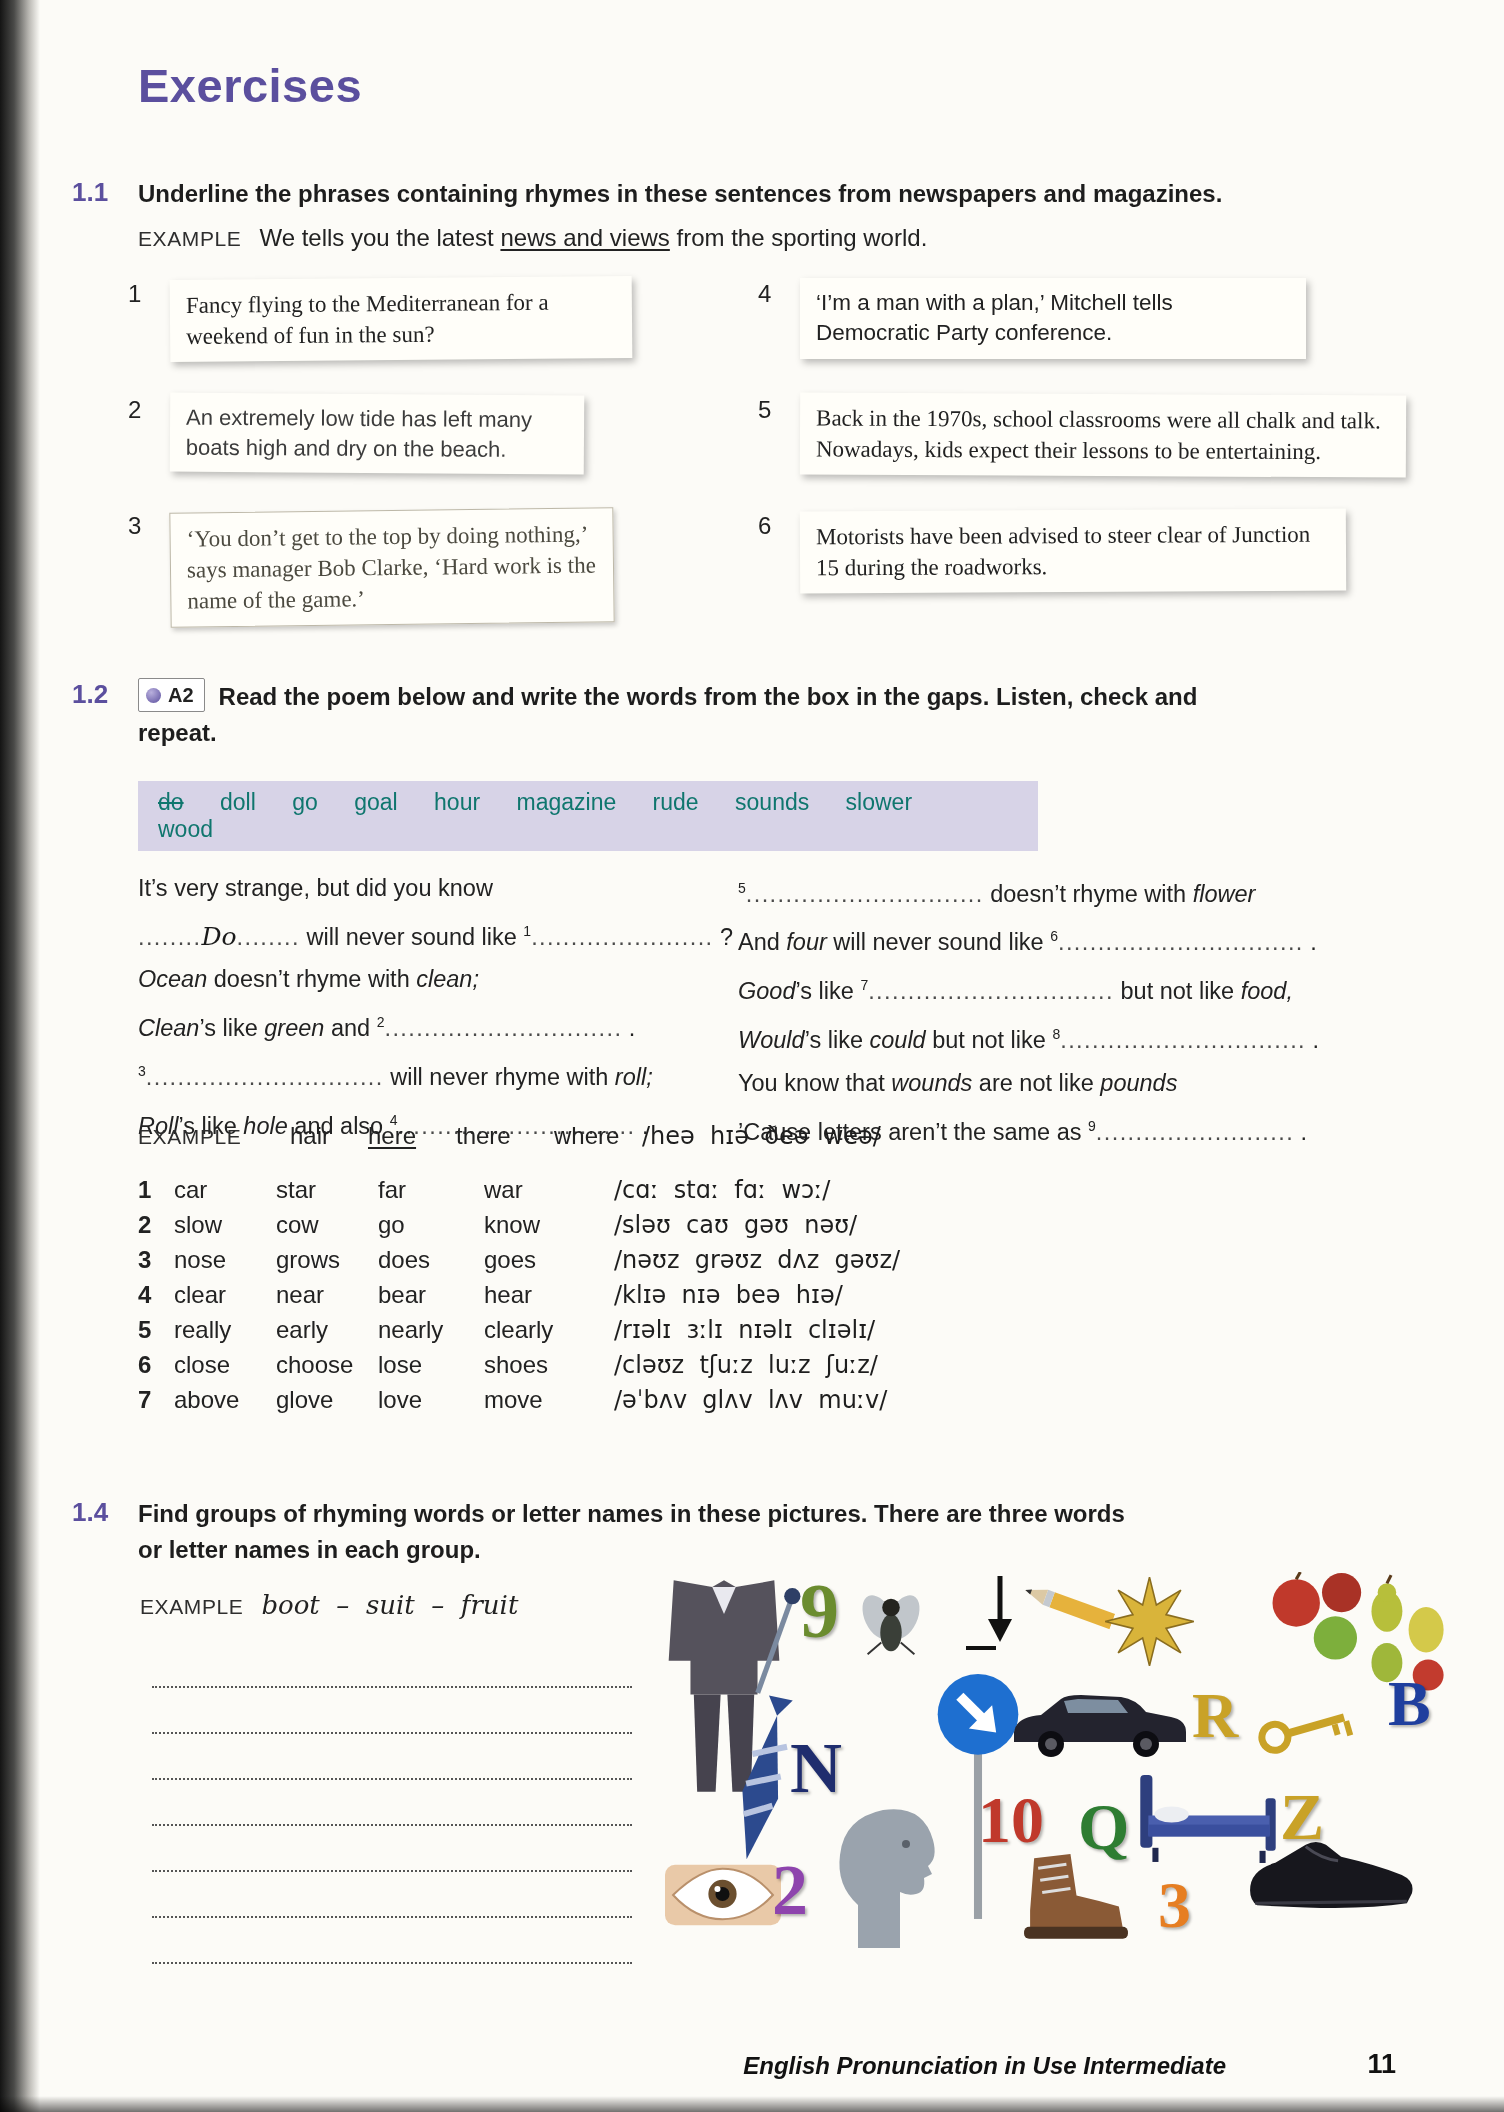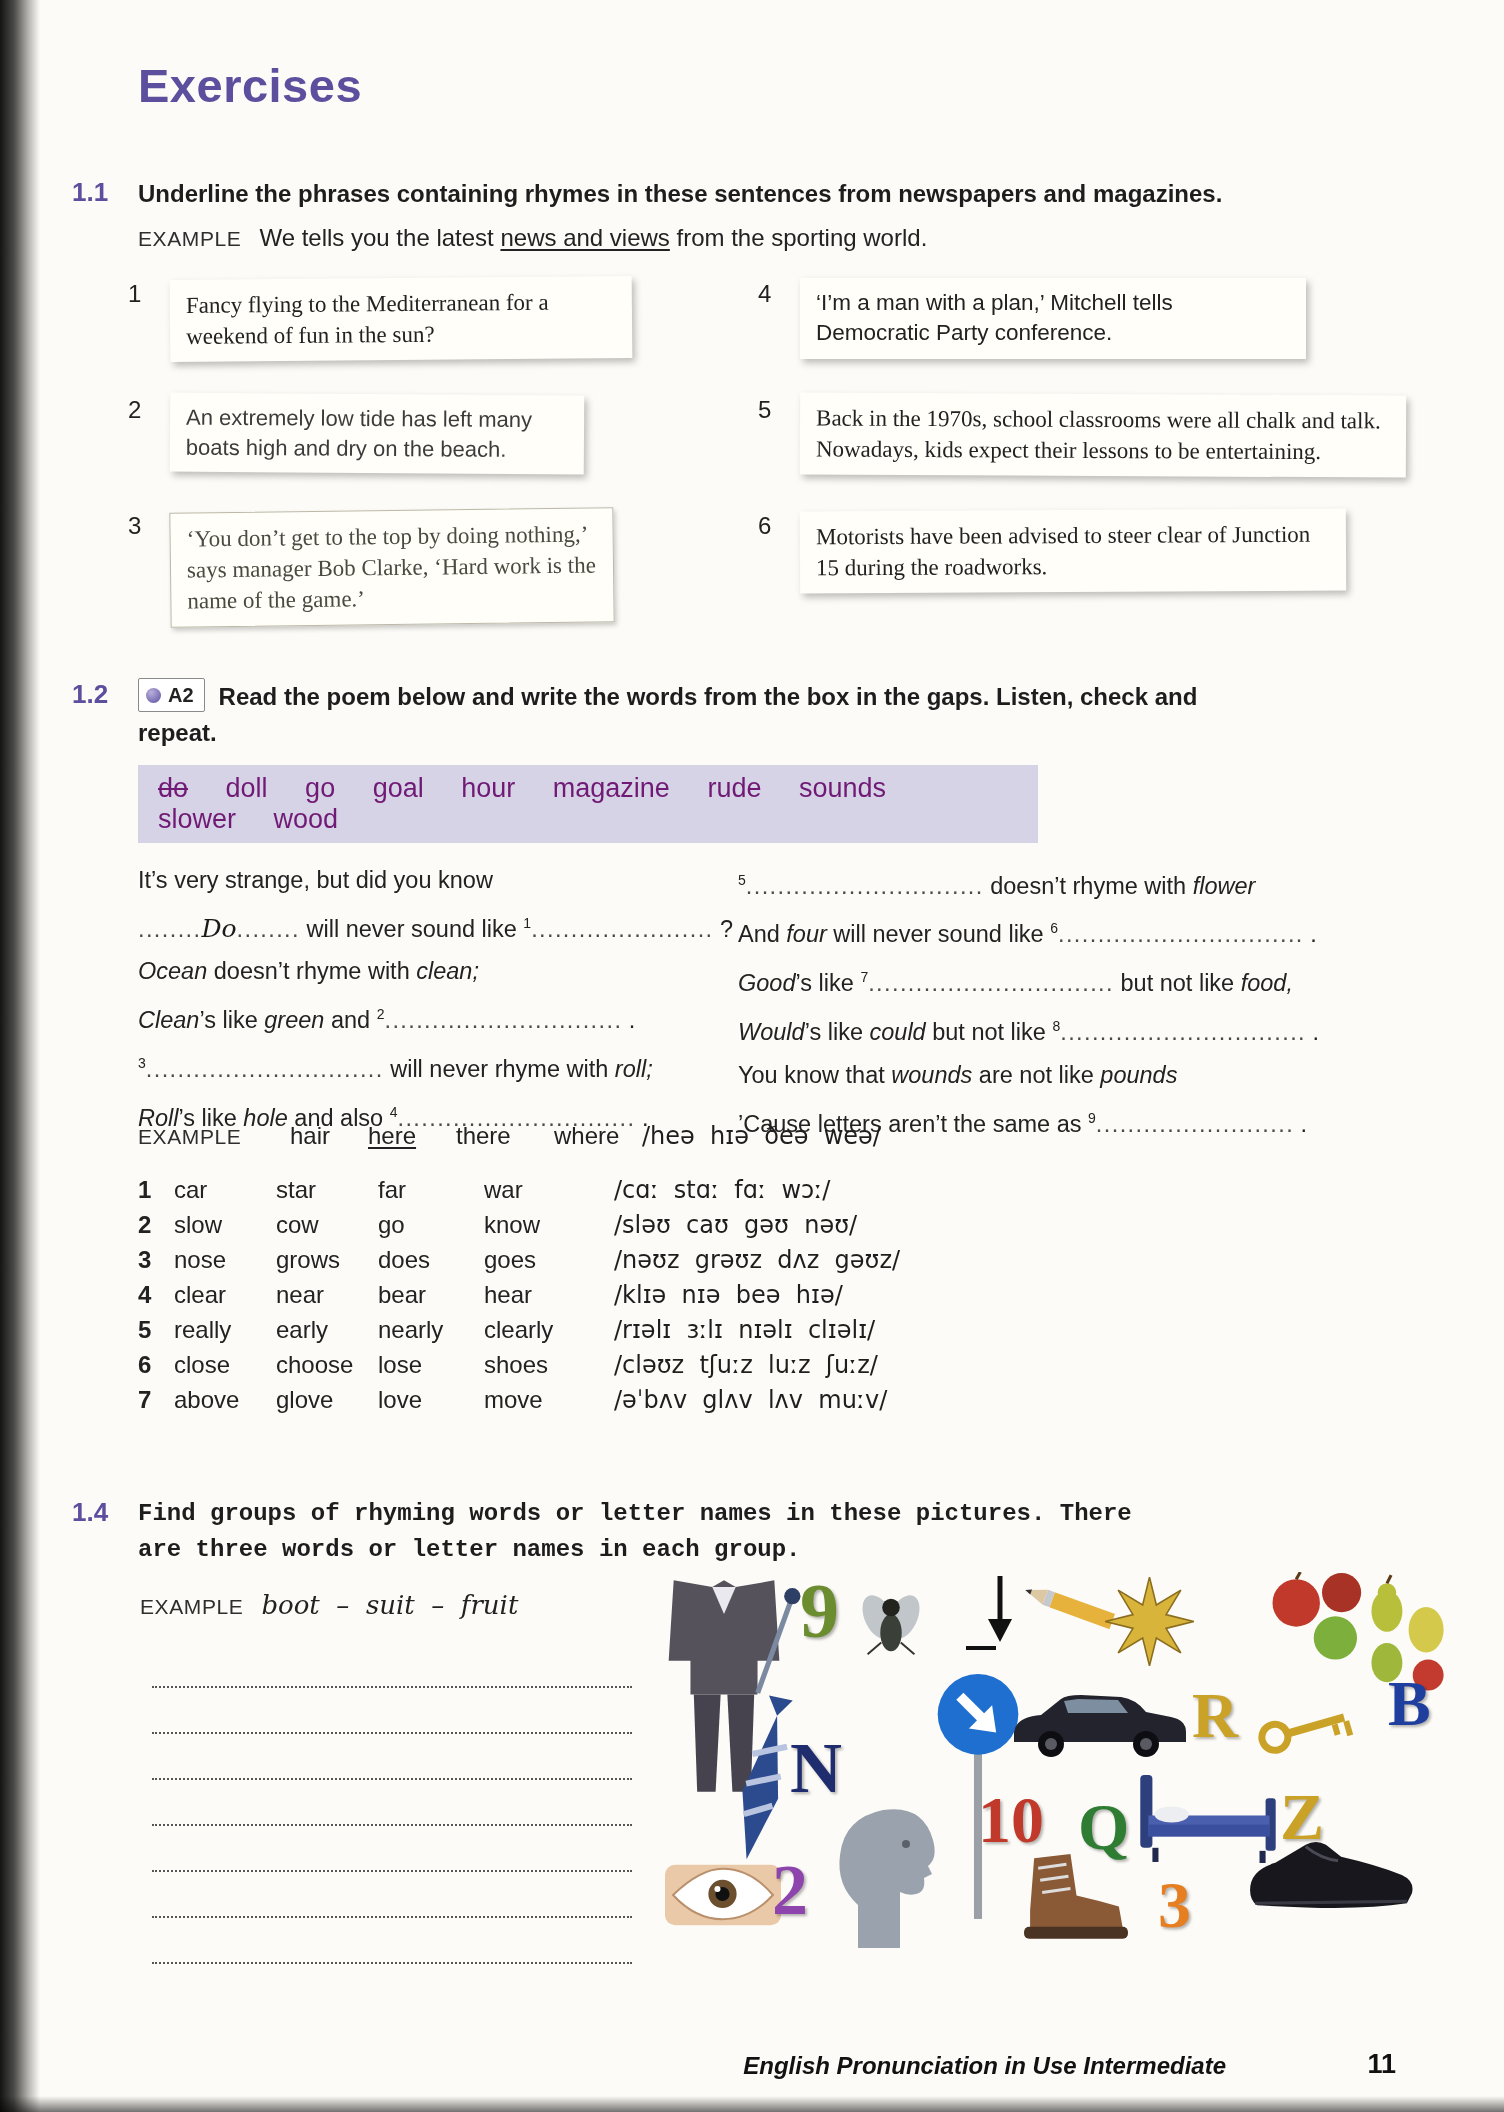--- a/index.html
+++ b/index.html
@@ -54,22 +54,22 @@
     background:#fff; padding:1px 10px 1px 7px; font-size:20px; color:#222;
     border-radius:2px; vertical-align:2px; margin-right:14px;
   }
   .audio-ic { width:15px; height:15px; border-radius:50%;
     background:radial-gradient(circle at 35% 30%, #b9b0dd, #5b4f9e); }
 
   
   .ex12-body { margin-left:66px; }
   .ex12-instr-wrap { width:1100px; }
   .wordbox {
-    margin-top:14px; width:900px; background:#d7d3e7; padding:8px 20px;
-    font-size:27px; color:#701a75;
+    margin-top:30px; width:900px; background:#d7d3e7; padding:8px 20px;
+    font-size:23px; color:#0f766e;
   }
   .wordbox span { margin-right:30px; }
   .strike { text-decoration:line-through; }
   .poem { display:flex; margin-top:16px; font-size:23.5px; }
   .poem-col-left { width:600px; flex:0 0 600px; }
   .poem-col-right { width:640px; }
   .pline { line-height:43px; white-space:nowrap; }
 
   
   .r3ex { display:flex; align-items:baseline; font-size:24px; margin:20px 0 12px 66px; }
@@ -77,21 +77,21 @@
   .r3ex .w { display:inline-block; }
   .r3ex .w0{width:78px;} .r3ex .w1{width:88px;} .r3ex .w2{width:98px;} .r3ex .w3{width:88px;}
   .r3row { display:flex; align-items:baseline; font-size:24px; margin-left:66px; height:35px; }
   .r3num { width:36px; flex:0 0 36px; font-weight:700; }
   .c0{width:102px;flex:0 0 102px;} .c1{width:102px;flex:0 0 102px;}
   .c2{width:106px;flex:0 0 106px;margin-top:14px;} .c3{width:116px;flex:0 0 116px;}
   .phon { font-family:"DejaVu Sans", sans-serif; white-space:pre; color:#1e1e1e; }
   .r3row .phon { margin-left:14px; }
 
   
-  .ex14-instr-wrap { width:1000px;font-family:Liberation Mono, monospace; }
+  .ex14-instr-wrap { width:1000px; }
   .ex14-example { margin:22px 0 0 68px; font-size:24px; }
   .hw-answer { font-family:"DejaVu Serif", serif; font-style:italic; font-size:26px; white-space:pre; }
   .answer-lines { margin:22px 0 0 80px; }
   .answer-line { width:480px; height:46px; border-bottom:2px dotted #555; }
 
   .collage { position:absolute; left:650px; top:1572px; width:810px; height:390px; }
   .tile { position:absolute; }
   .letter { font-family:"Liberation Serif", serif; font-weight:700; line-height:1;
             text-shadow:2px 2px 3px rgba(0,0,0,.3); }
 

